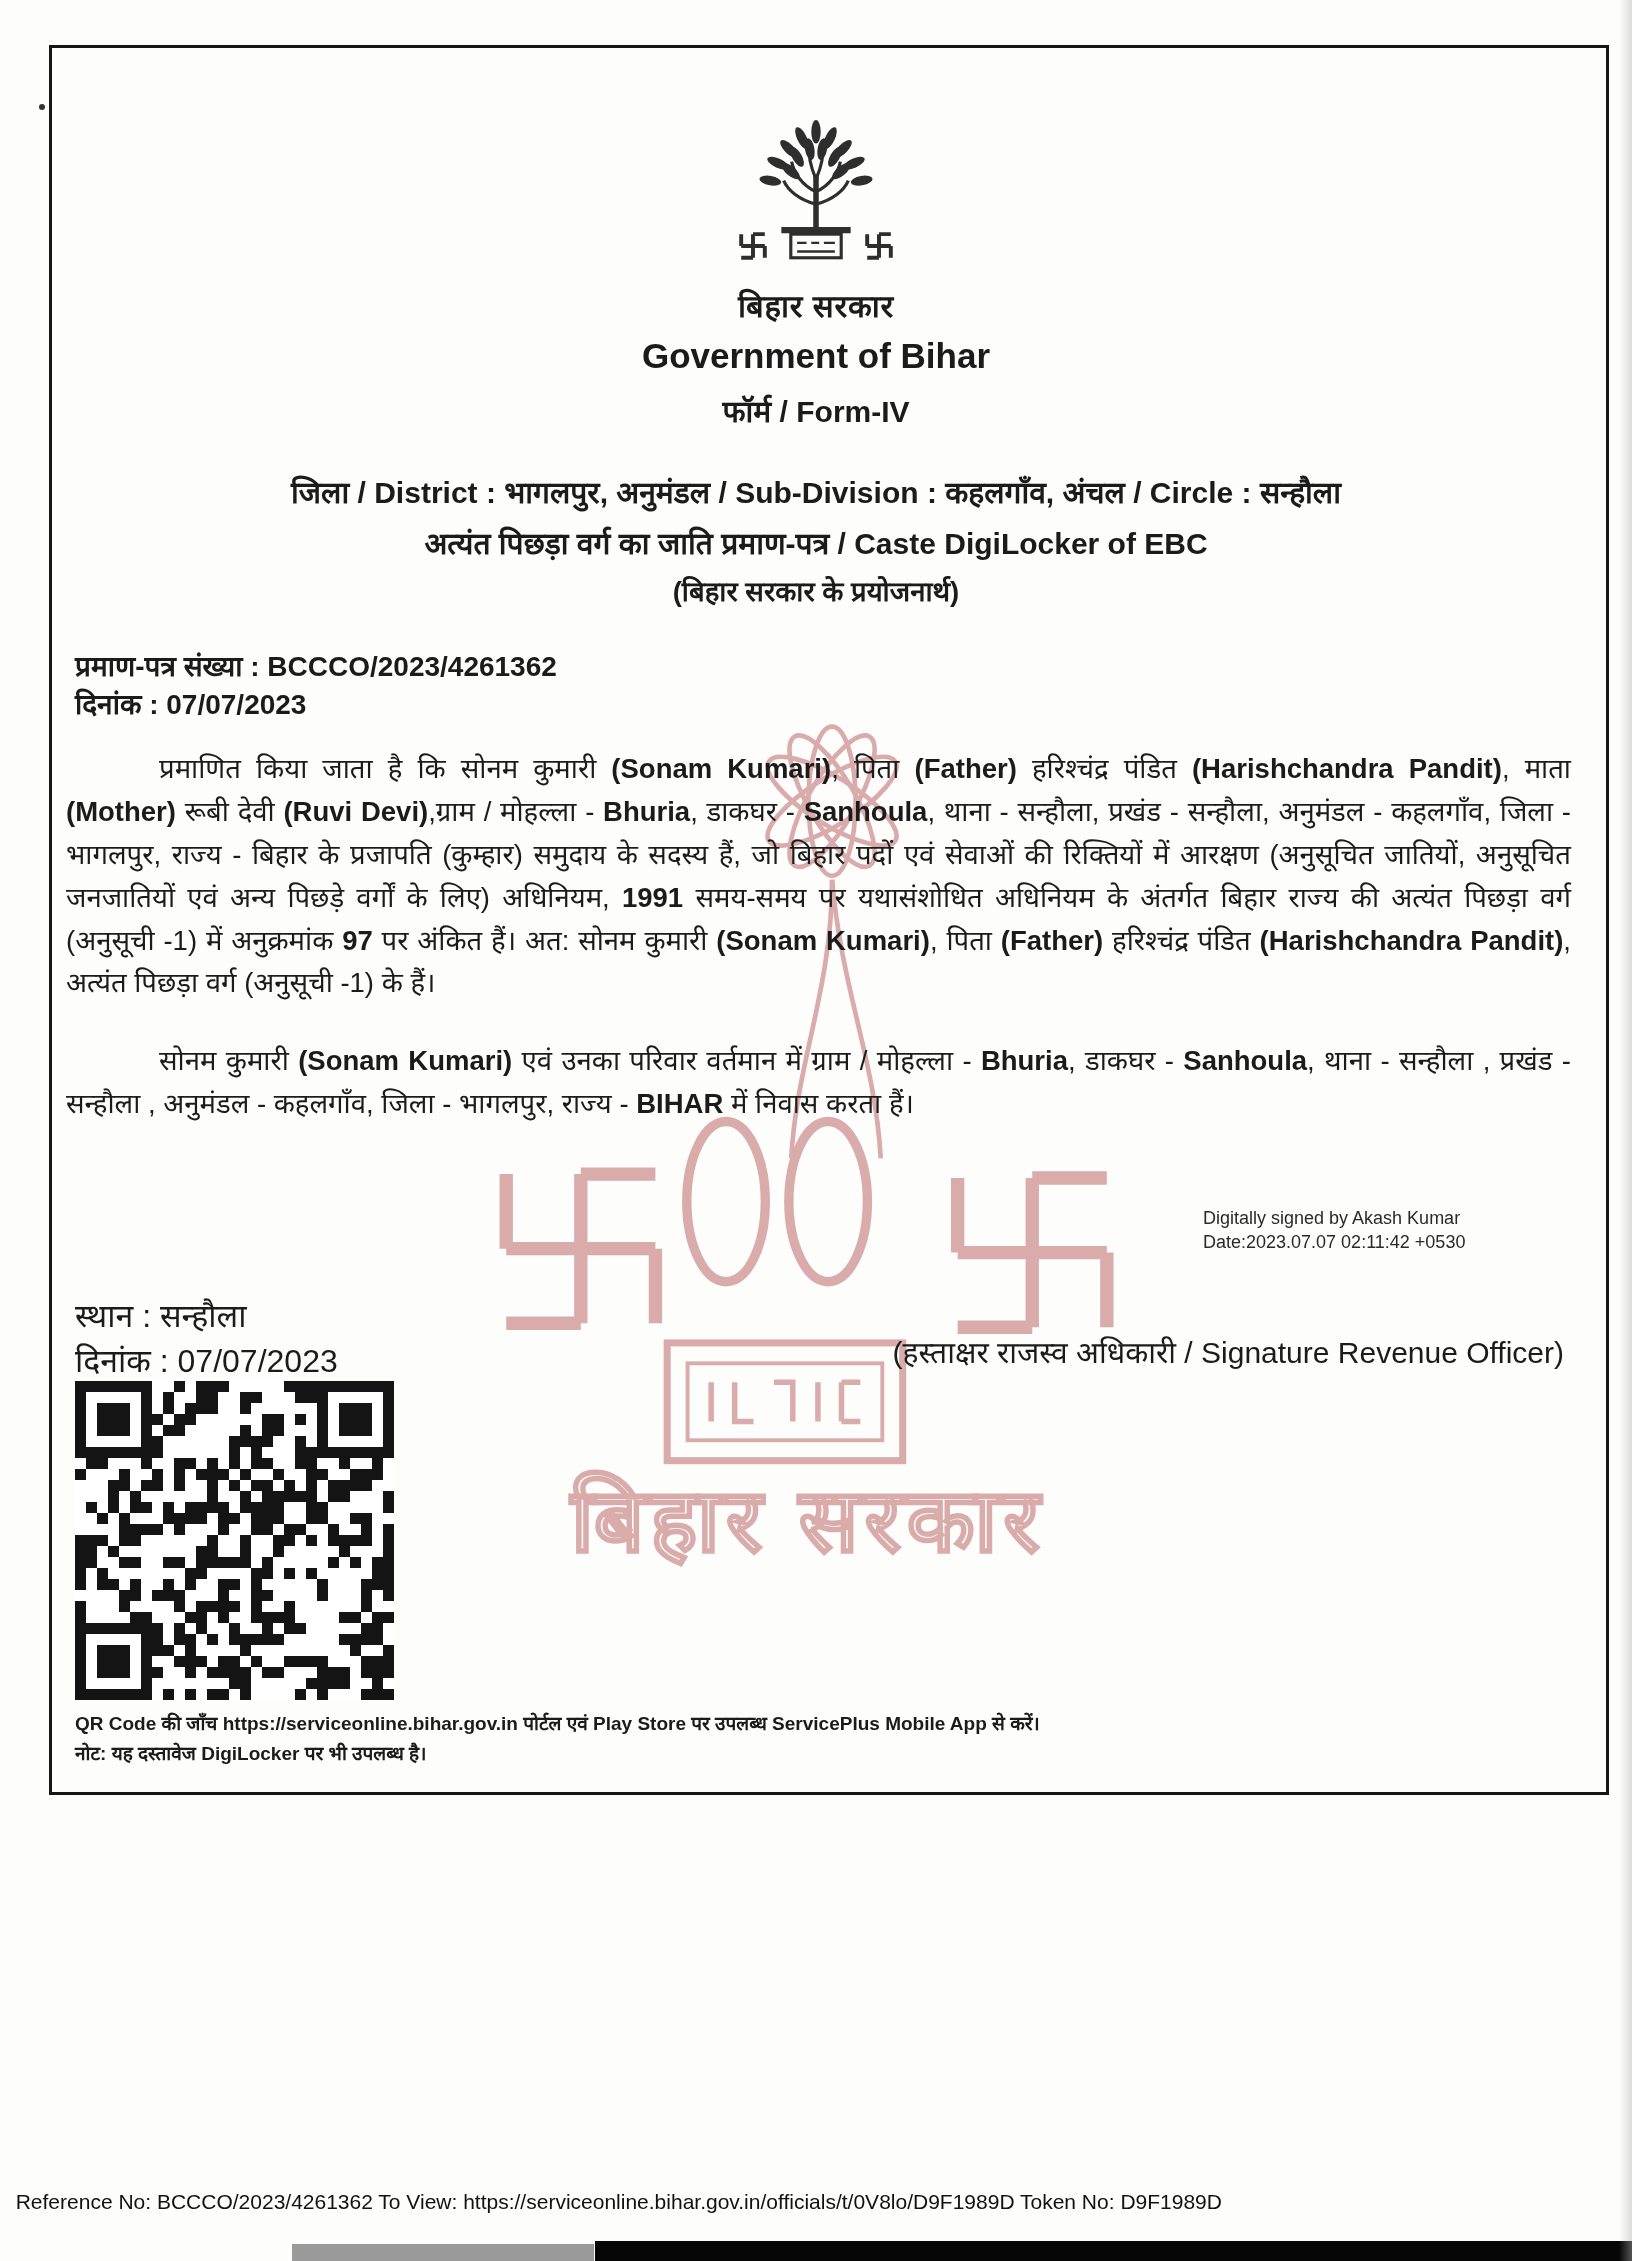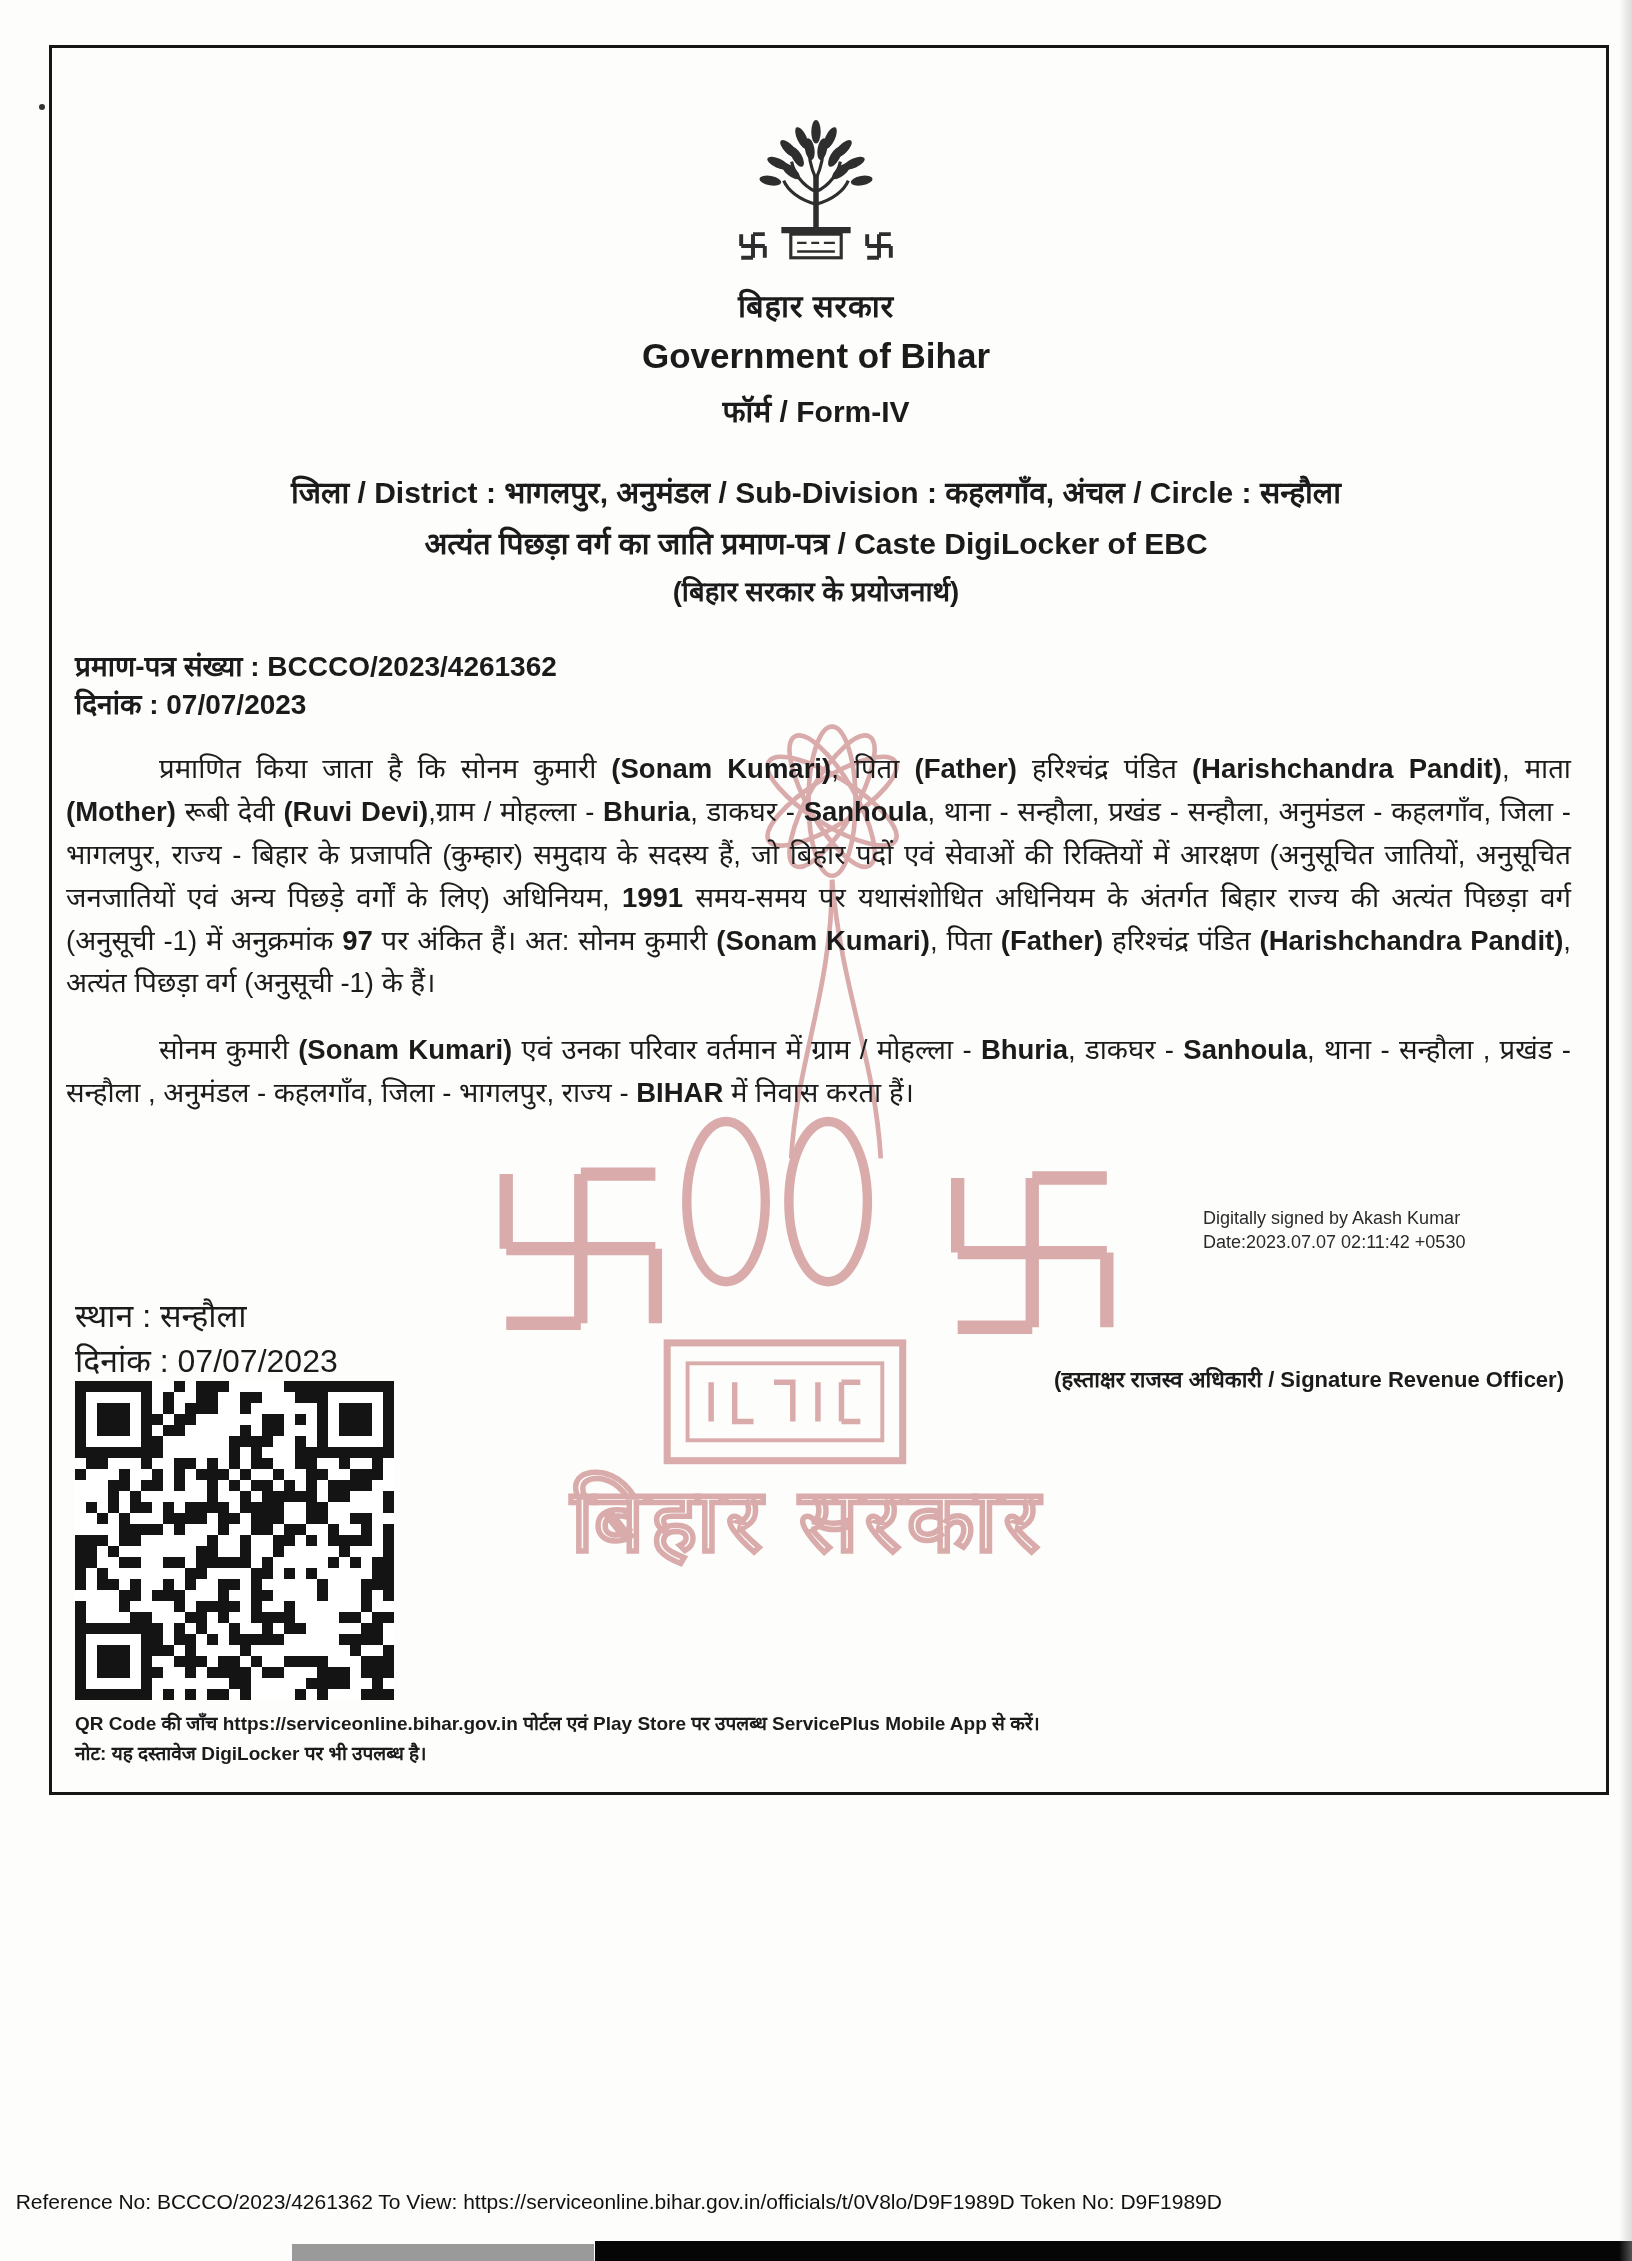--- a/index.html
+++ b/index.html
@@ -29,31 +29,31 @@
     top:646px; left:75px; width:1532px;
     display:flex; justify-content:space-between;
     font-size:28px; font-weight:700;flex-direction:column;
   }
   .content {
     top:748px; left:66px; width:1505px;
     font-size:27.5px; line-height:1.56; text-align:justify;
     font-weight:400; z-index:2;
   }
   .content p { text-indent:93px; }
-  .content p + p { margin-top:24px; }
+  .content p + p { margin-top:35px; }
   .content .b, .b { font-weight:700; }
   .digital-sig {
     left:1203px; top:1206px; font-size:18px; line-height:1.35;
     color:#2a2a2a; z-index:2;
   }
   .place-date {
     left:75px; top:1294px; font-size:32px; font-weight:400; line-height:1.42; z-index:2;
   }
   .officer-line {
-    right:68px; top:1331px; font-size:22px; font-weight:700; z-index:2;margin-top:32px;
+    right:68px; top:1331px; font-size:30px; font-weight:400; z-index:2;
   }
   .qr-box {
     left:75px; top:1381px; width:319px; height:319px;
     background:#fff; z-index:3;
   }
   .qr-modules {
     position:absolute; inset:0;
     display:grid;
     grid-template-columns:repeat(29,1fr);
     grid-template-rows:repeat(29,1fr);

